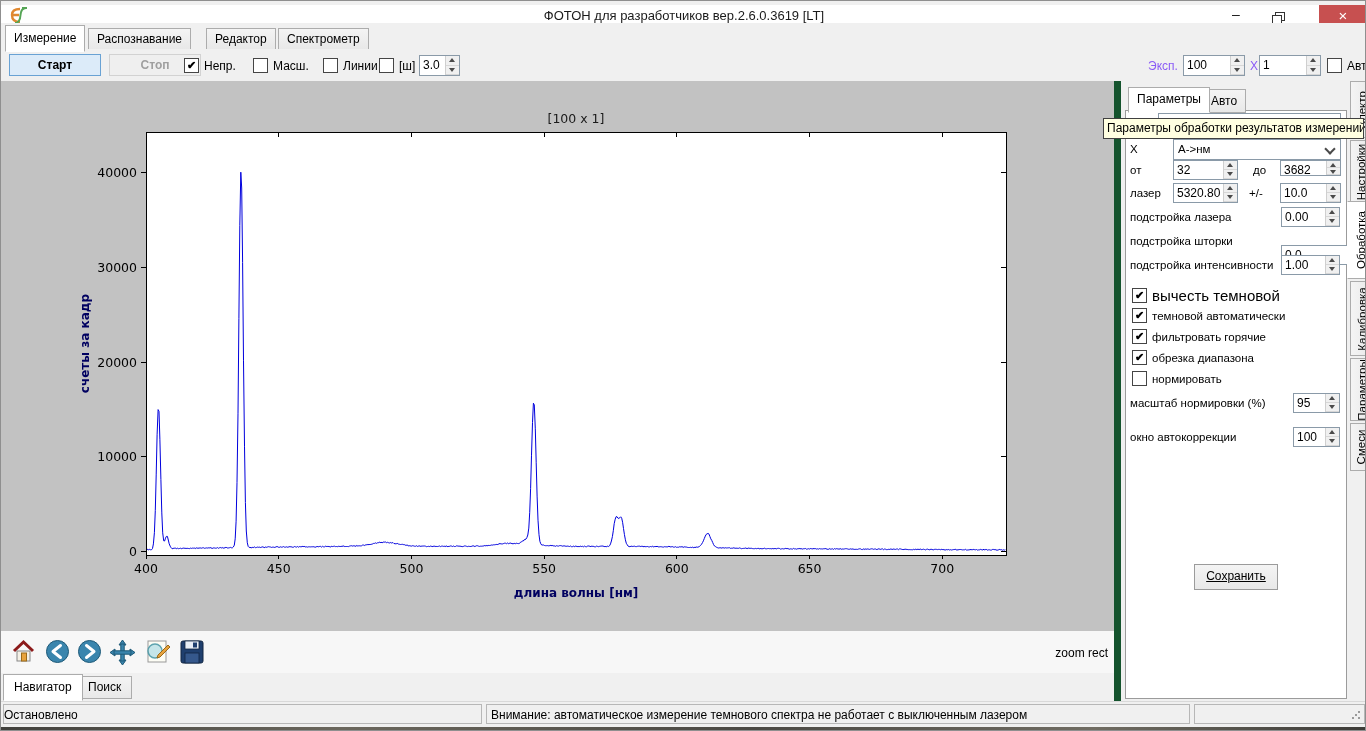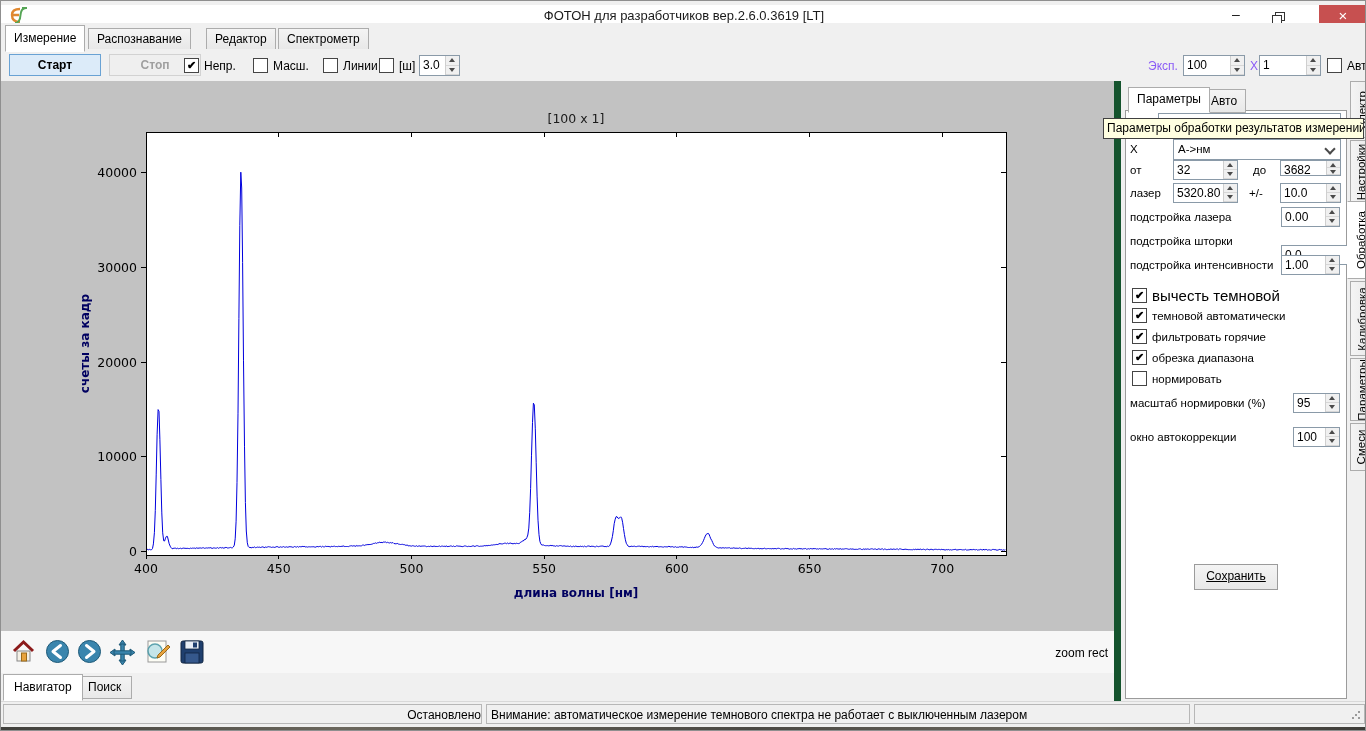--- a/index.html
+++ b/index.html
@@ -379,21 +379,21 @@
         <span>Параметры</span>
       </div>
     <div class="side-tab" style="top:342px;height:48px">
         <span>Смеси</span>
       </div>
   </div>
 
   <div id="tooltip">Параметры обработки результатов измерений</div>
 
   <div id="statusbar">
-    <div class="scell" style="left:2px;width:479px;text-align:right">Остановлено</div>
+    <div class="scell" style="left:2px;width:479px;text-align:left">Остановлено</div>
     <div class="scell" style="left:485px;width:704px;padding-left:4px">Внимание: автоматическое измерение темнового спектра не работает с выключенным лазером</div>
     <div class="scell" style="left:1193px;width:171px">
       <span id="grip"></span>
     </div>
   </div>
 
   <div id="desktop-strip"></div>
 </div>
 
 </body></html>

